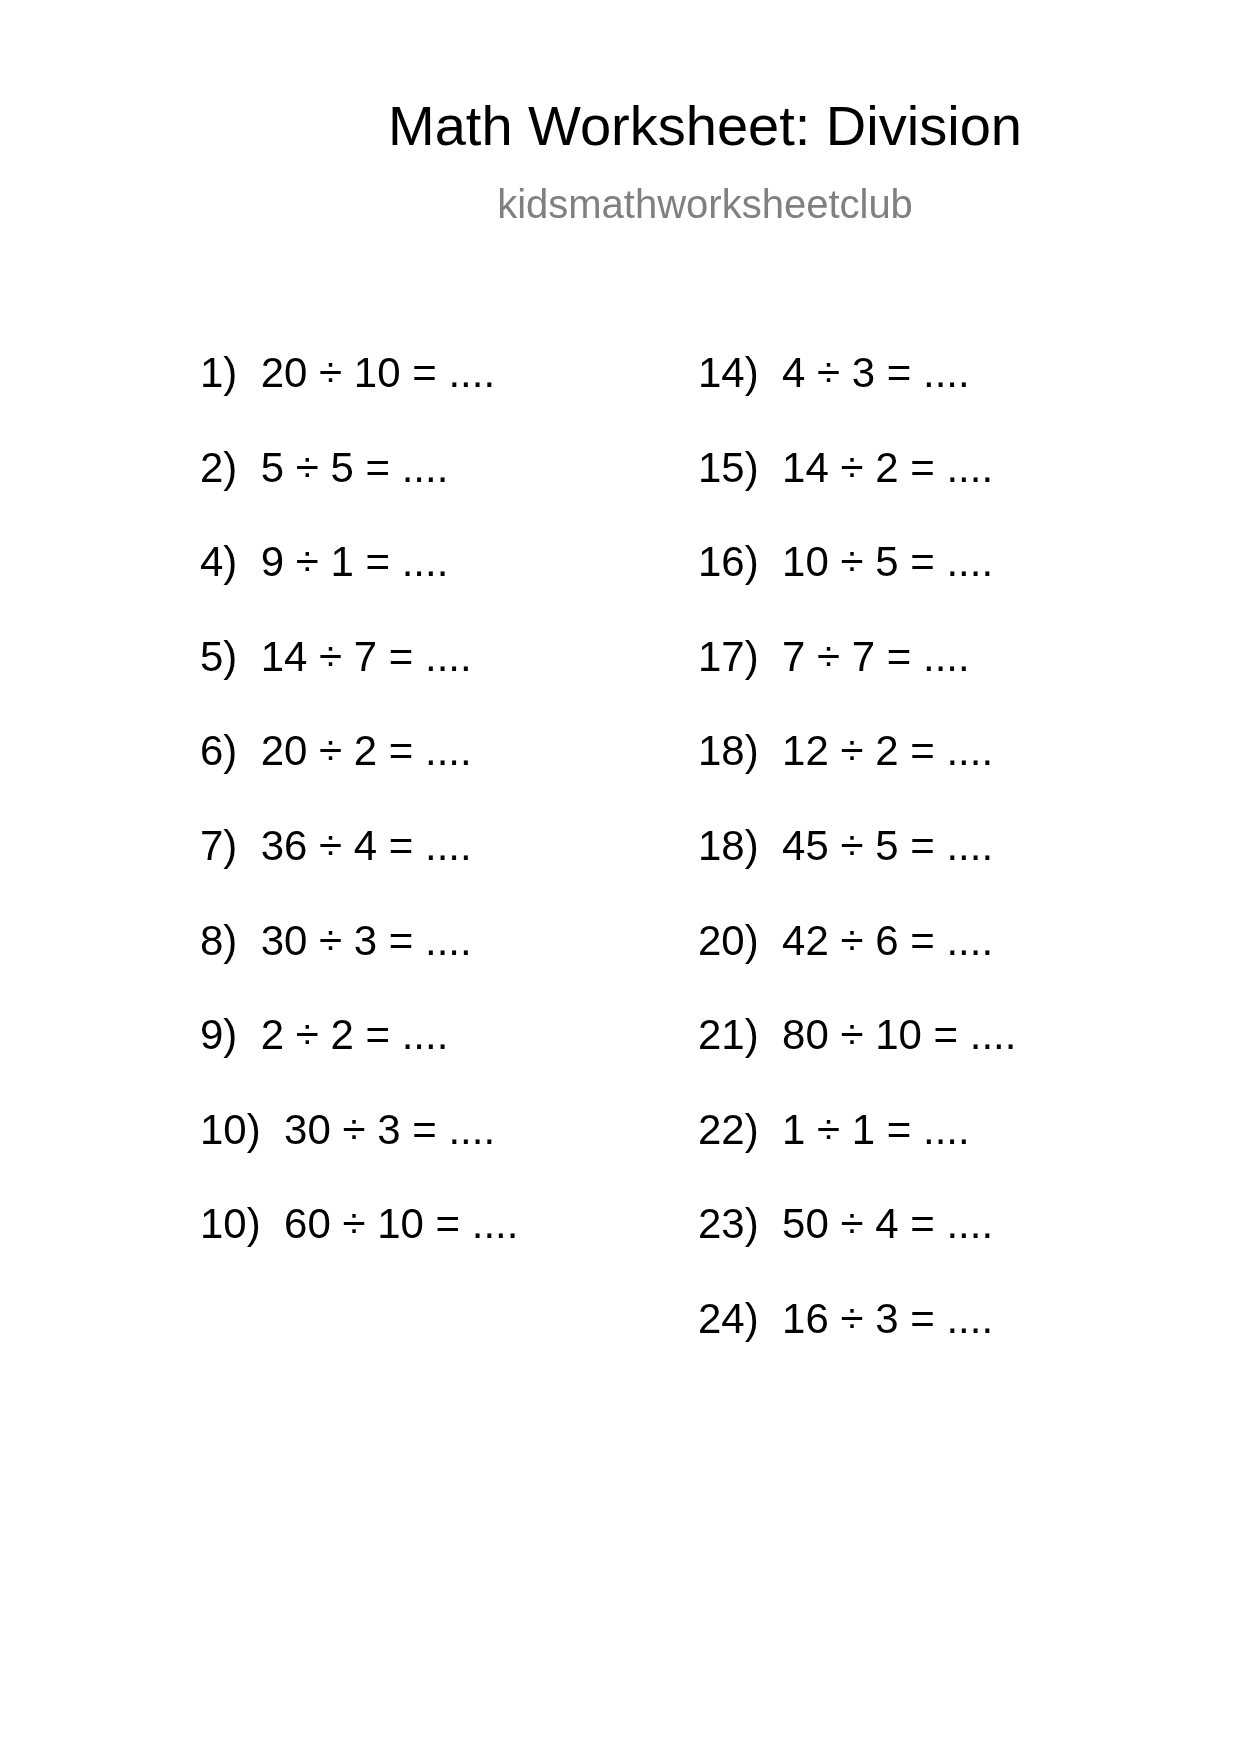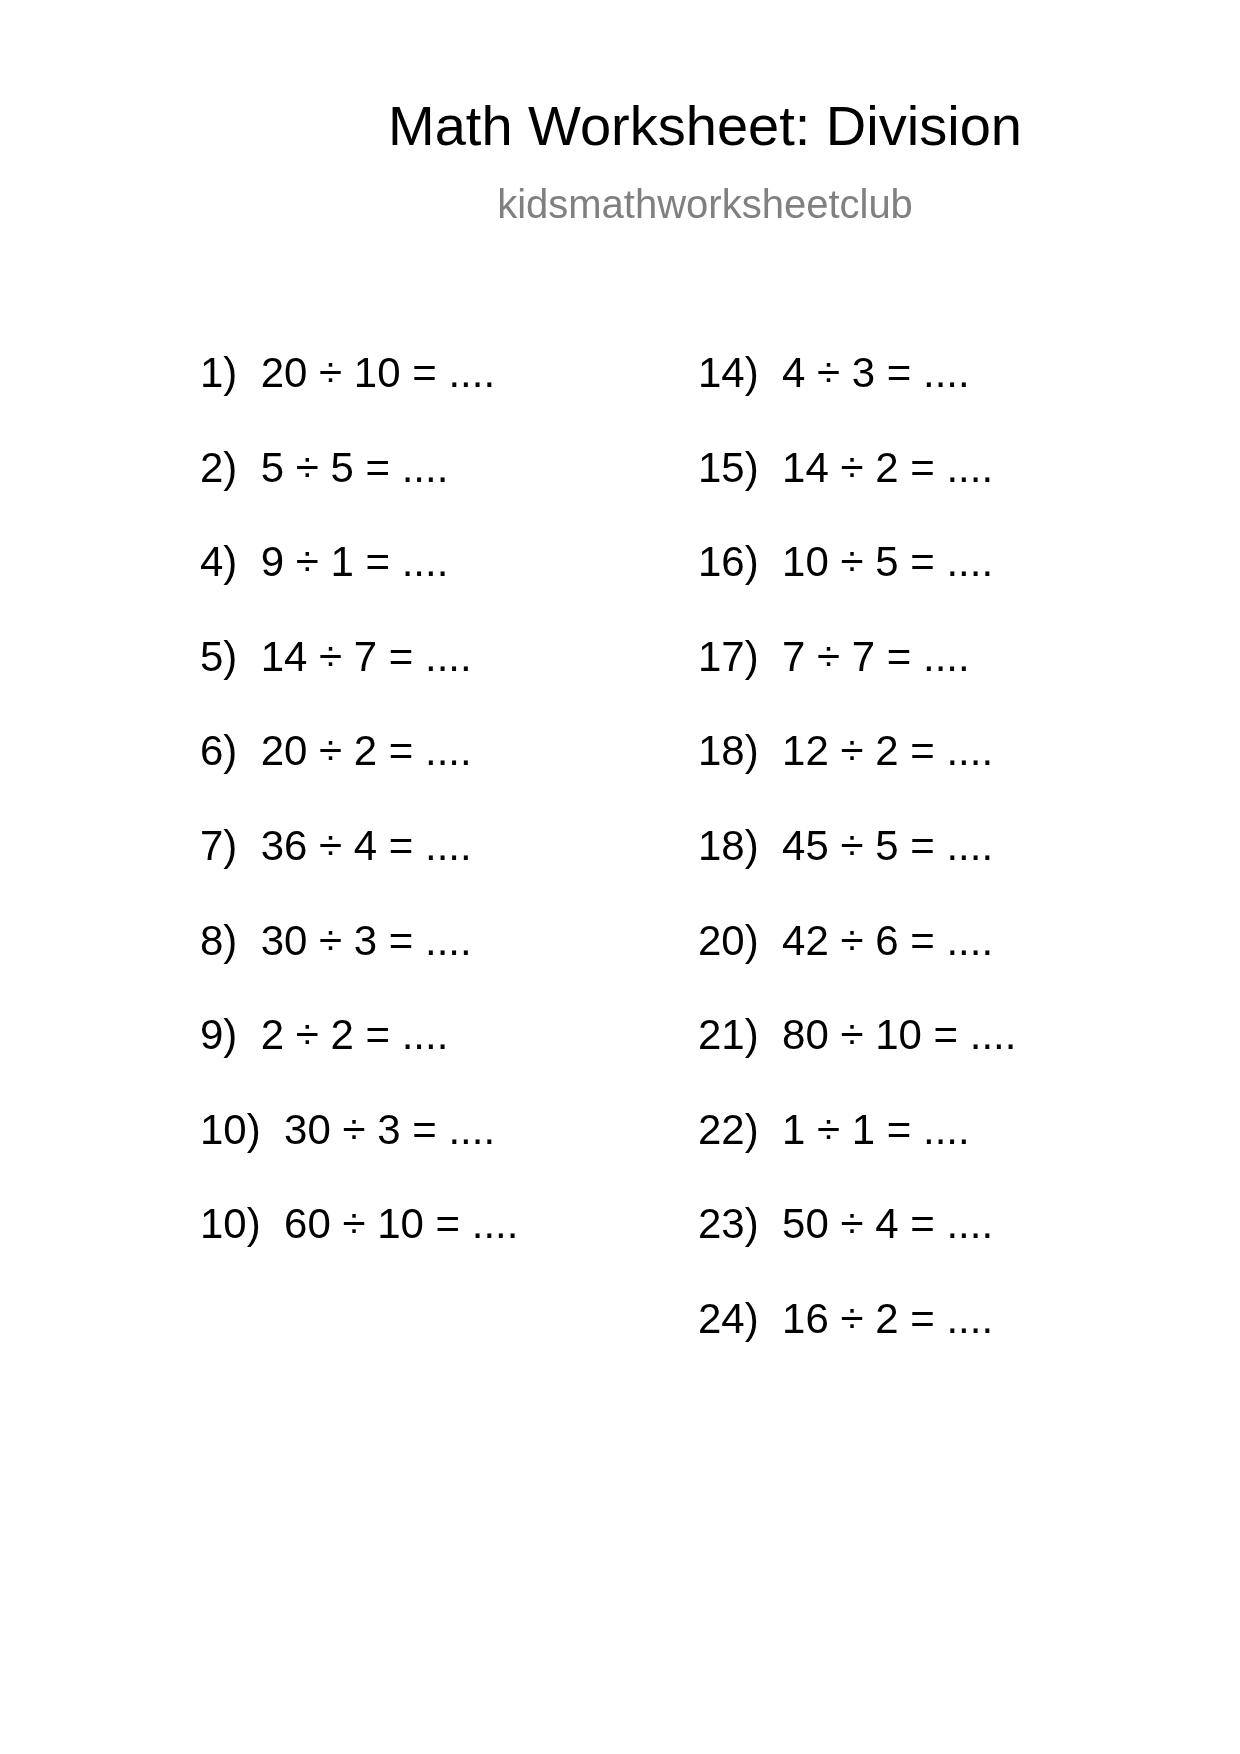--- a/index.html
+++ b/index.html
@@ -40,15 +40,15 @@
     <div class="problem"><span class="num">14)</span>  <span class="eq">4 ÷ 3 = ....</span></div>
     <div class="problem"><span class="num">15)</span>  <span class="eq">14 ÷ 2 = ....</span></div>
     <div class="problem"><span class="num">16)</span>  <span class="eq">10 ÷ 5 = ....</span></div>
     <div class="problem"><span class="num">17)</span>  <span class="eq">7 ÷ 7 = ....</span></div>
     <div class="problem"><span class="num">18)</span>  <span class="eq">12 ÷ 2 = ....</span></div>
     <div class="problem"><span class="num">18)</span>  <span class="eq">45 ÷ 5 = ....</span></div>
     <div class="problem"><span class="num">20)</span>  <span class="eq">42 ÷ 6 = ....</span></div>
     <div class="problem"><span class="num">21)</span>  <span class="eq">80 ÷ 10 = ....</span></div>
     <div class="problem"><span class="num">22)</span>  <span class="eq">1 ÷ 1 = ....</span></div>
     <div class="problem"><span class="num">23)</span>  <span class="eq">50 ÷ 4 = ....</span></div>
-    <div class="problem"><span class="num">24)</span>  <span class="eq">16 ÷ 2 = ....</span></div>
+    <div class="problem"><span class="num">24)</span>  <span class="eq">16 ÷ 3 = ....</span></div>
   </div>
 </div>
 
 </body></html>

